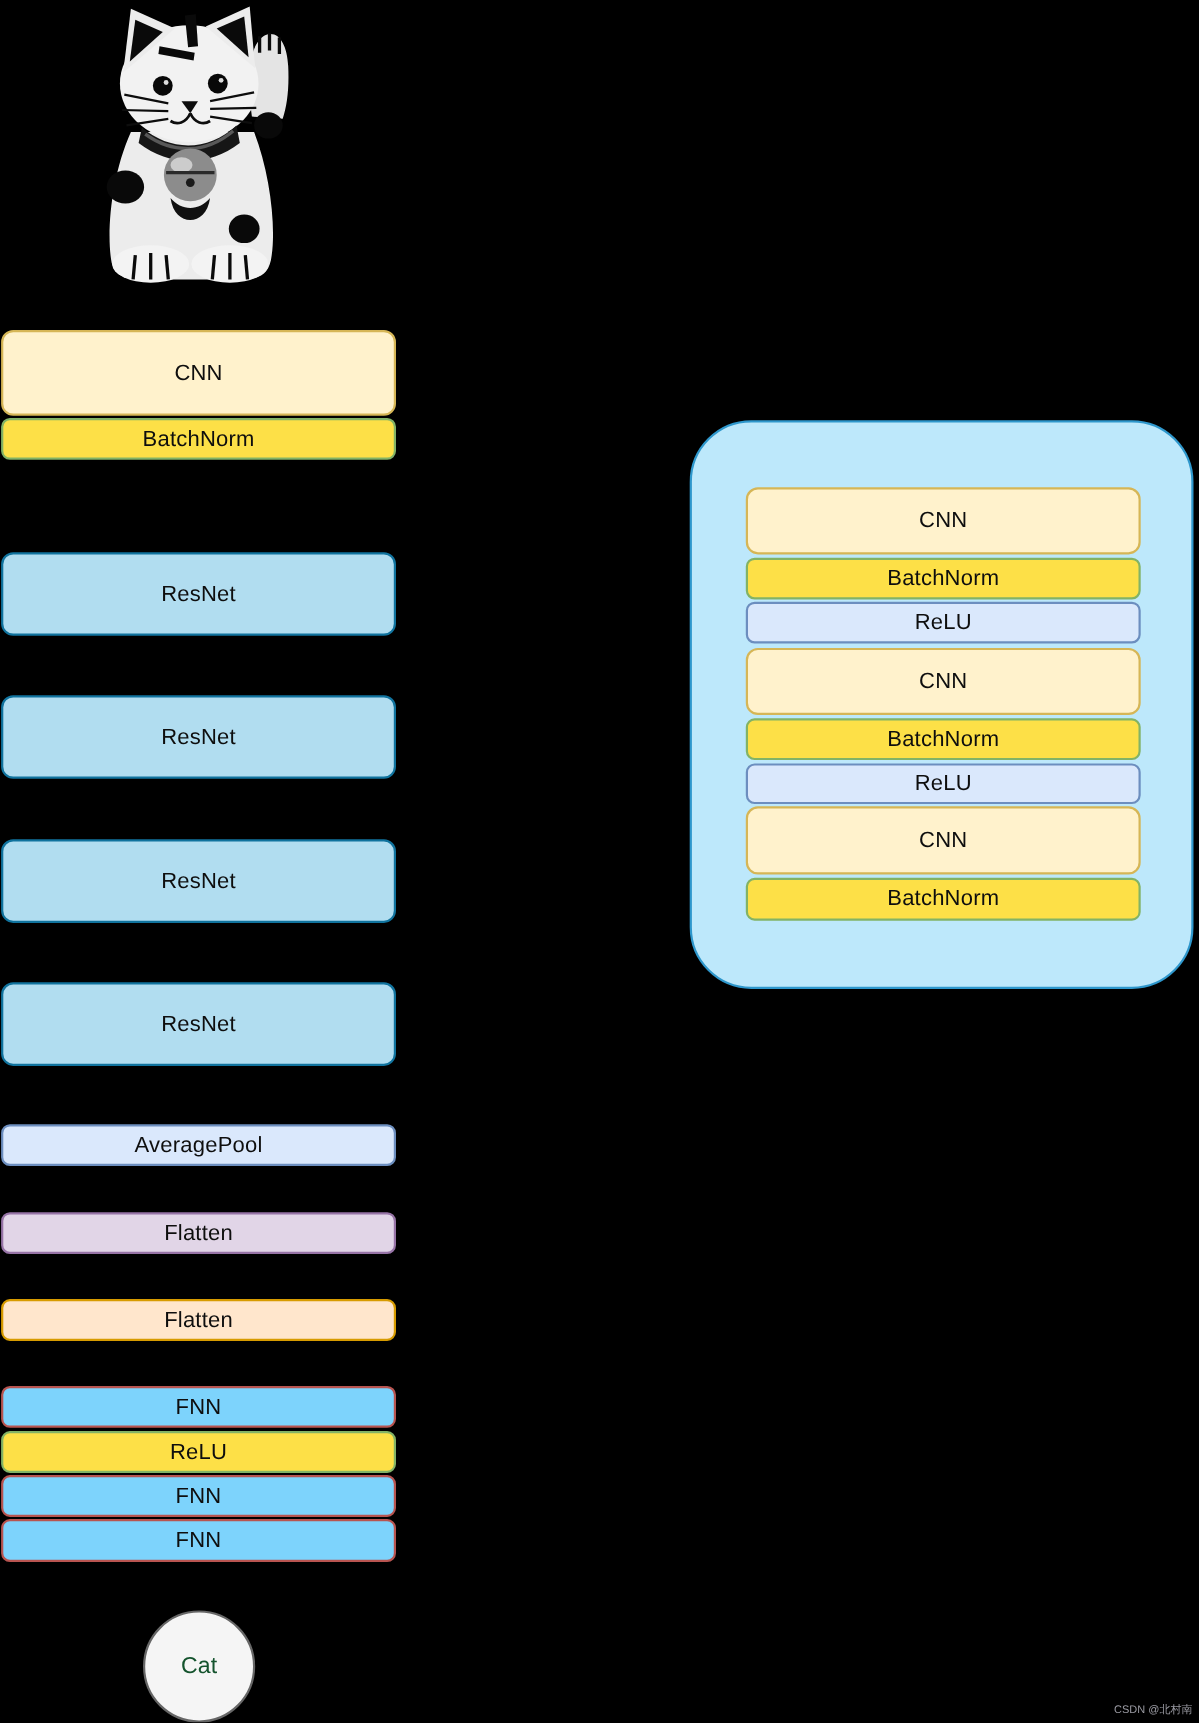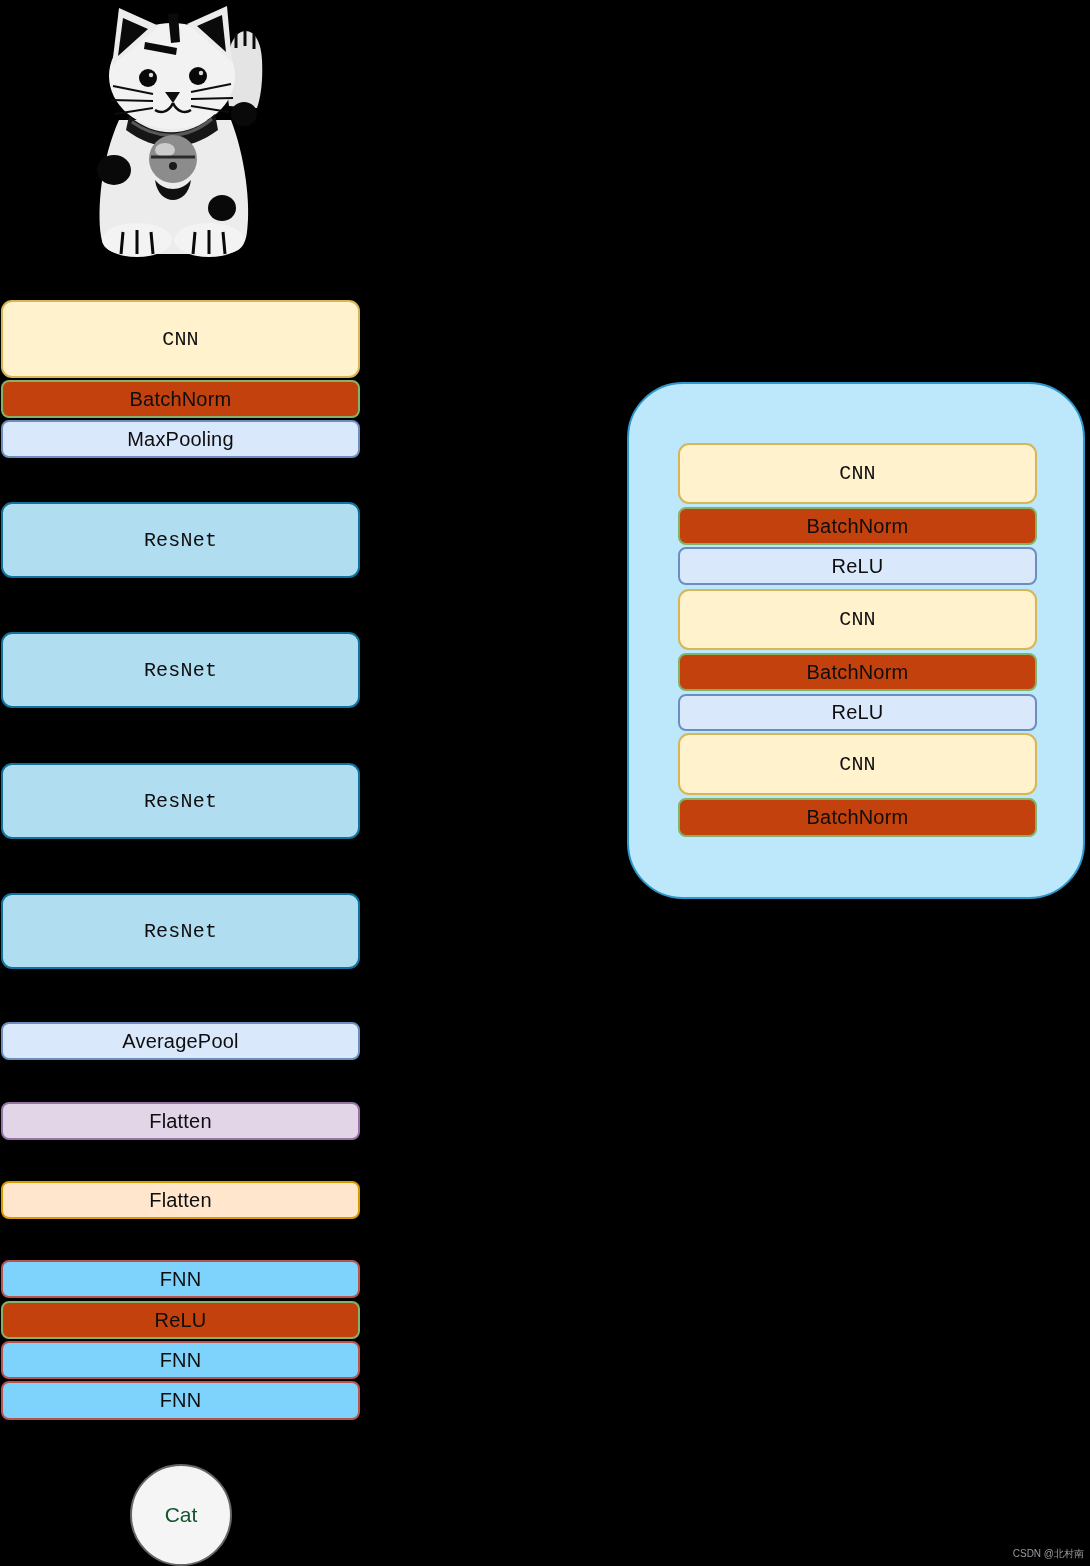--- a/index.html
+++ b/index.html
@@ -19,24 +19,24 @@
     position: absolute;
     left: 1px; width: 359px;
     box-sizing: border-box;
     display: flex; align-items: center; justify-content: center;
     font-size: 20px; color: #0e0e0e;
     border-radius: 8px;
     border: 2px solid #000;
     letter-spacing: .2px;
   }
   .lg { border-radius: 11px; }
-  .yellow   { background: #FFF2CC; border-color: #D6B656; font-family: Liberation Mono, monospace; }
-  .green    { background: #c2410c; border-color: #82B366; }
+  .yellow   { background: #FFF2CC; border-color: #D6B656; }
+  .green    { background: #fde047; border-color: #82B366; }
   .lavender { background: #DAE8FC; border-color: #6C8EBF; }
-  .blue     { background: #B1DDF0; border-color: #10739E; border-width: 2.5px; font-family: Liberation Mono, monospace; }
+  .blue     { background: #B1DDF0; border-color: #10739E; border-width: 2.5px; }
   .purple   { background: #E1D5E7; border-color: #9673A6; }
   .orange   { background: #FFE6CC; border-color: #D79B00; }
   .red      { background: #7dd3fc; border-color: #B85450; }
 
   
   .resnet-box {
     position: absolute;
     left: 627px; top: 382px;
     width: 458px; height: 517px;
     box-sizing: border-box;
@@ -151,21 +151,20 @@
         <line x1="66" y1="230" x2="68" y2="252"></line>
         <line x1="110" y1="230" x2="108" y2="252"></line>
         <line x1="124" y1="228" x2="124" y2="252"></line>
         <line x1="138" y1="230" x2="140" y2="252"></line>
       </g>
     </g>
   </svg>
 
   <div class="block yellow lg" style="top:300px;height:78px">CNN</div>
   <div class="block green" style="top:380px;height:38px">BatchNorm</div>
-  <div class="block lavender" style="top:420px;height:38px">MaxPooling</div>
   <div class="block blue lg" style="top:502px;height:76px">ResNet</div>
   <div class="block blue lg" style="top:632px;height:76px">ResNet</div>
   <div class="block blue lg" style="top:763px;height:76px">ResNet</div>
   <div class="block blue lg" style="top:893px;height:76px">ResNet</div>
   <div class="block purple" style="top:1102px;height:38px">Flatten</div>
   <div class="block lavender" style="top:1022px;height:38px">AveragePool</div>
   <div class="block orange" style="top:1181px;height:38px">Flatten</div>
   <div class="block red" style="top:1260px;height:38px">FNN</div>
   <div class="block green" style="top:1301px;height:38px">ReLU</div>
   <div class="block red" style="top:1341px;height:38px">FNN</div>

